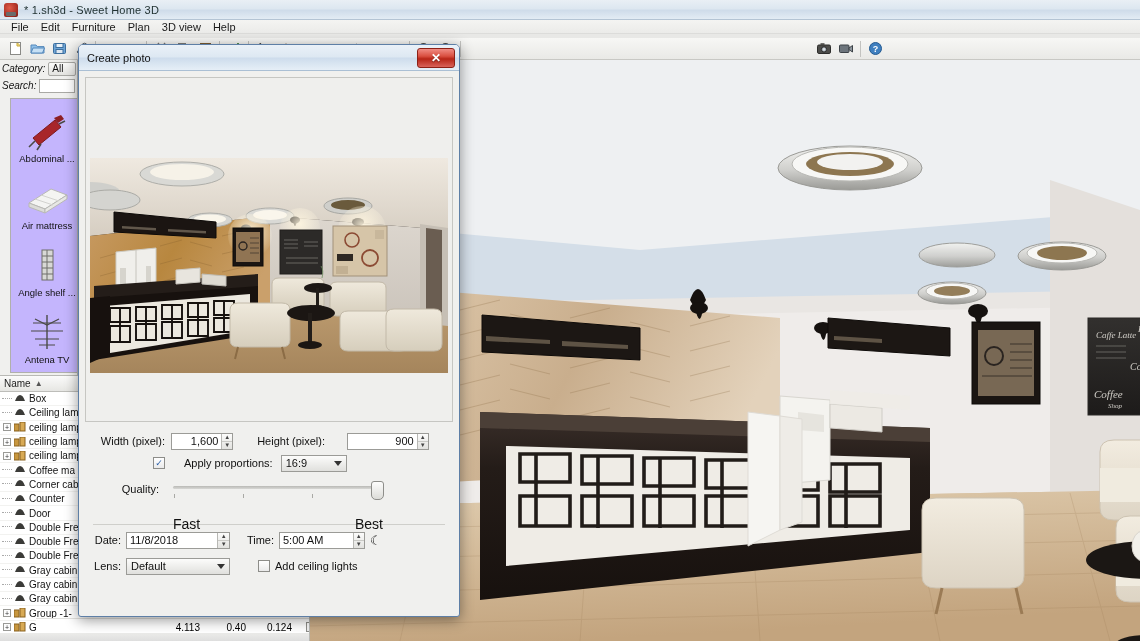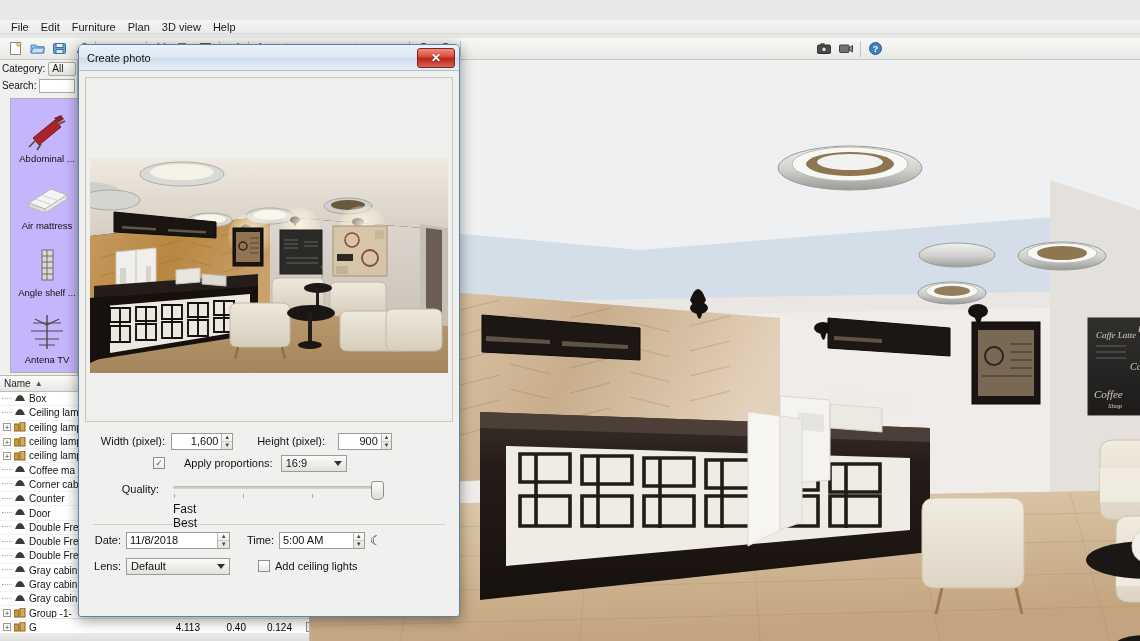--- a/index.html
+++ b/index.html
@@ -69,21 +69,21 @@
   
   .catalog {
     position: absolute; left: 0; top: 60px; width: 78px; height: 315px;
     background: #f0f0ee; border-right: 1px solid #b9b9b5;
     box-sizing: border-box; overflow: hidden;
   }
   .cat-row {
     display: flex; align-items: center; height: 17px; padding-left: 2px;
     font-size: 10px; color: #111;
   }
-  .cat-label { white-space: nowrap; }
+  .cat-label { white-space: nowrap; font-style: italic; }
   .cat-combo {
     margin-left: 3px; height: 14px; min-width: 28px;
     background: linear-gradient(to bottom,#fbfbfa,#e3e3e0);
     border: 1px solid #a9a9a5; border-radius: 2px;
     font-size: 10px; display: flex; align-items: center; padding: 0 3px;
     box-sizing: border-box;
   }
   .cat-search {
     margin-left: 3px; height: 14px; width: 36px;
     background: #fff; border: 1px solid #a9a9a5;
@@ -245,21 +245,21 @@
     position:absolute; left:0; top:6px; width:210px; height:3px;
     background: linear-gradient(to bottom,#b9b9b5,#d8d8d5);
     border-radius:2px;
   }
   .slider-thumb {
     position:absolute; top:1px; width:11px; height:17px;
     background: linear-gradient(to bottom,#fdfdfc,#dcdcd8);
     border:1px solid #8e8e8a; border-radius: 3px 3px 5px 5px;
   }
   .slider-tick { position:absolute; top:14px; width:1px; height:4px; background:#a9a9a5;}
-  .slider-ends { display:flex; justify-content:space-between; width:210px; font-size:12px; color:#111; position:absolute; top:22px;flex-direction:column;}
+  .slider-ends { display:flex; justify-content:space-between; width:210px; font-size:14px; color:#111; position:absolute; top:36px;}
 
   .sep-line { height:1px; background:#cfcfcb; margin: 2px 8px 4px 8px; }
 
   .btn-row { display: flex; justify-content: center; gap: 14px; margin-top: 10px; }
   .btn {
     min-width: 58px; height: 21px; padding: 0 12px;
     border: 1px solid #8f8f8b; border-radius: 3px;
     background: linear-gradient(to bottom,#fdfdfc 0%, #f0f0ed 48%, #e3e3df 52%, #ececea 100%);
     font-size: 11px; color: #111;
     display: flex; align-items: center; justify-content: center;
@@ -275,20 +275,24 @@
   .statusbar {
     position:absolute; left:0; bottom:0; width:310px; height:8px;
     background: linear-gradient(to bottom,#ececea,#dedede);
   }
 </style>
 </head>
 <body>
 
 <div id="app">
 
+  <div class="titlebar">
+    <div class="app-icon"></div>
+    <span class="title-text">* 1.sh3d - Sweet Home 3D</span>
+  </div>
 
   <div class="menubar">
     <div class="menu-item">File</div>
     <div class="menu-item">Edit</div>
     <div class="menu-item">Furniture</div>
     <div class="menu-item">Plan</div>
     <div class="menu-item">3D view</div>
     <div class="menu-item">Help</div>
   </div>
 
@@ -1060,21 +1064,21 @@
         <div class="row">
           <span class="lbl" style="width:80px">Width (pixel):</span>
           <span class="spinner" style="width:62px; margin-left:6px">
             <input value="1,600" style="">
             <span class="spin-btns">
                 <div>▲</div>
                 <div>▼</div>
               </span>
           </span>
           <span class="lbl" style="width:84px; margin-left:8px">Height (pixel):</span>
-          <span class="spinner" style="width:54px; margin-left:13px">
+          <span class="spinner" style="width:82px; margin-left:22px">
             <input value="900" style="">
             <span class="spin-btns">
                 <div>▲</div>
                 <div>▼</div>
               </span>
           </span>
         </div>
 
         <div class="row" style="padding-left:68px">
           <span class="chk">✓</span>

